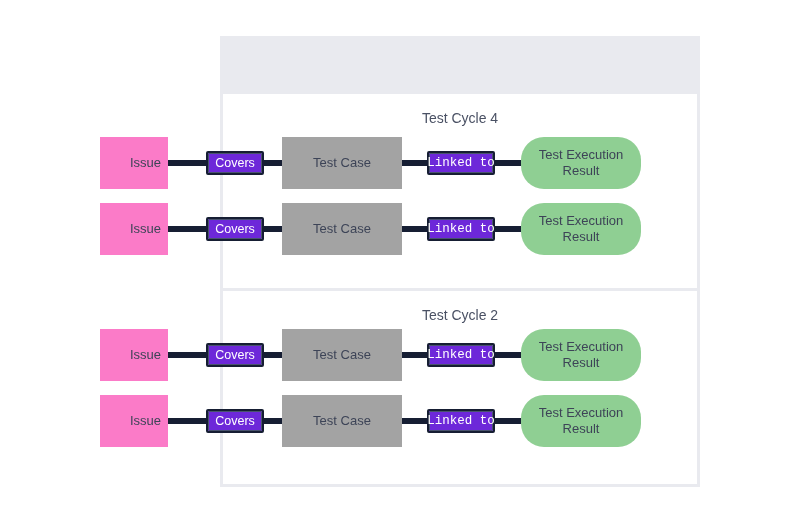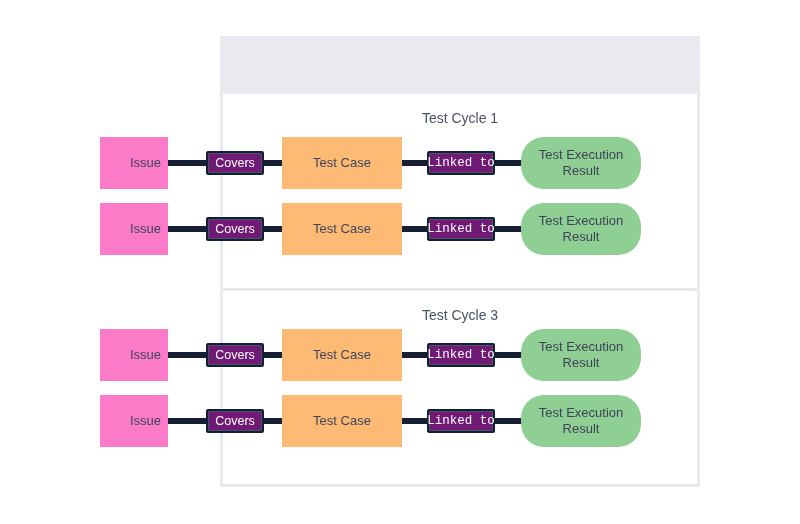--- a/index.html
+++ b/index.html
@@ -108,29 +108,29 @@
     display: flex;
     align-items: center;
     justify-content: center;
     text-align: center;
     font-size: 13px;
     line-height: 1.25;
     color: #3d4457;
     box-sizing: border-box;
   }
   .node-issue  { left: 100px; width: 68px;  background: #fb7bc8; padding-left: 23px; }
-  .node-case   { left: 282px; width: 120px; background: #fdba74; justify-content: center; }
+  .node-case   { left: 282px; width: 120px; background: #a3a3a3; justify-content: center; }
   .node-result { left: 521px; width: 120px; background: #8fcf93; border-radius: 23px; }
 
   
   .badge {
     position: absolute;
     top: 14px;
     height: 24px;
-    background: #701a75;
+    background: #6d28d9;
     border: 2px solid #161e33;
     border-radius: 2px;
     display: flex;
     align-items: center;
     justify-content: center;
     box-sizing: border-box;
   }
   .badge-inner {
     border: 1px solid #49536e;
     border-radius: 1px;
@@ -152,25 +152,25 @@
 
 <div id="test-plan">
 
   <div id="test-plan-header">
     <div id="test-plan-title">Test Plan</div>
   </div>
 
   <div id="cycles">
 
     <div class="cycle-panel">
-      <div class="cycle-title">Test Cycle 1</div>
+      <div class="cycle-title">Test Cycle 4</div>
     </div>
 
     <div class="cycle-panel">
-      <div class="cycle-title">Test Cycle 3</div>
+      <div class="cycle-title">Test Cycle 2</div>
     </div>
 
   </div>
 </div>
 
 <div id="rows">
 
   <div class="row r1">
     <div class="connector conn-a"></div>
     <div class="connector conn-b"></div>

